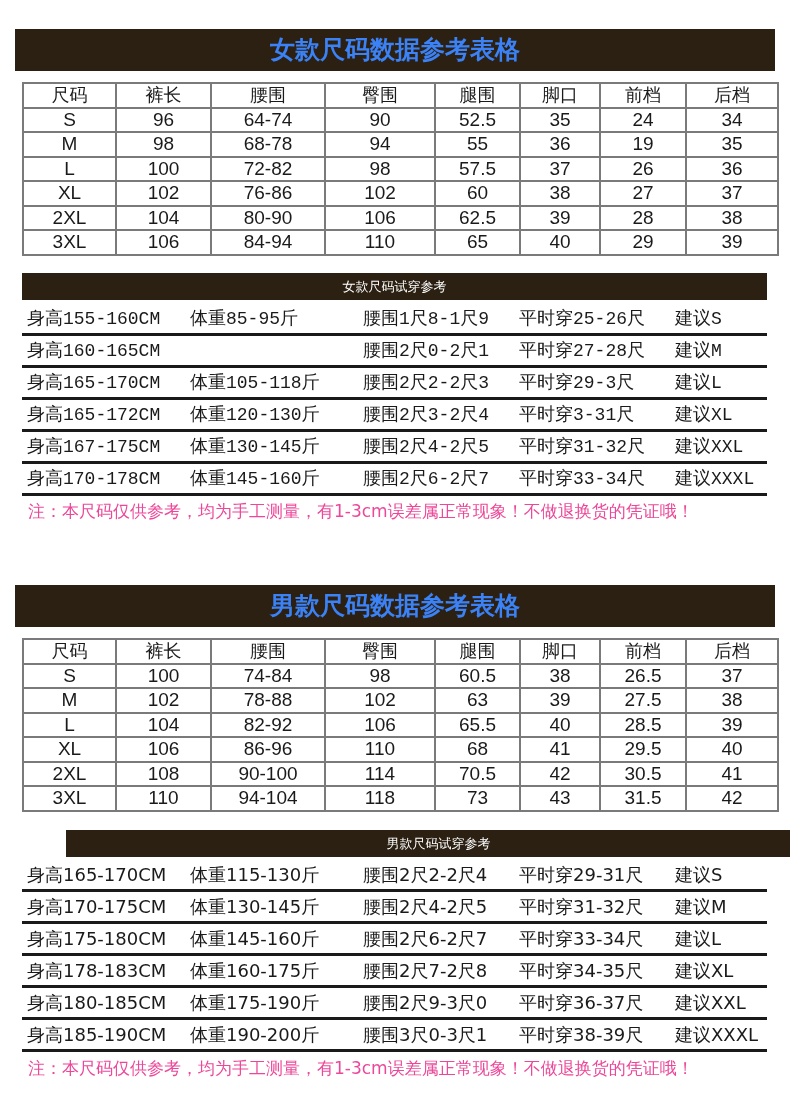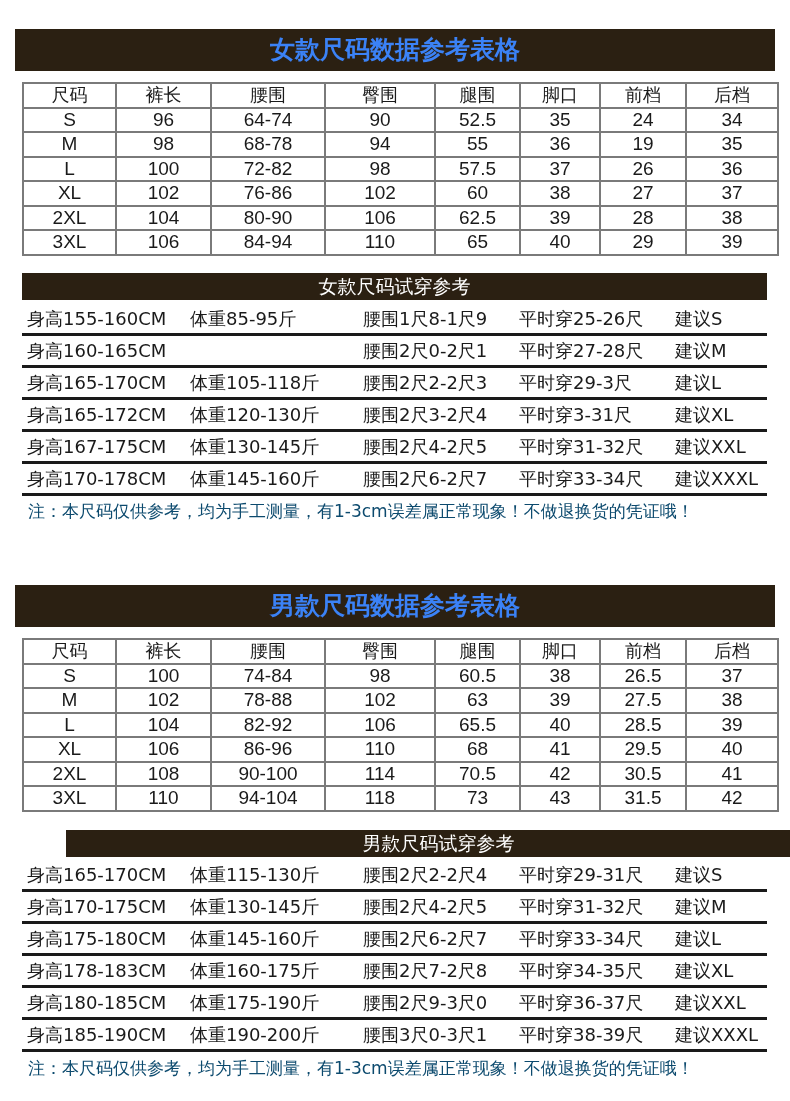--- a/index.html
+++ b/index.html
@@ -51,21 +51,21 @@
       font-family: "DejaVu Sans", sans-serif;
       font-size: 18px;
     }
     .subbanner {
       position: absolute;
       left: 22px;
       width: 745px;
       height: 27px;
       background: #2b2012;
       color: #ffffff;
-      font-size: 19px;
+      font-size: 13px;
       text-align: center;
       line-height: 27px;
     }
     .fit-list {
       position: absolute;
       left: 22px;
       width: 745px;
     }
     .fit-row {
       position: relative;
@@ -81,21 +81,21 @@
     }
     .c-height { left: 5px; }
     .c-weight { left: 168px; }
     .c-waist { left: 341px; }
     .c-usual { left: 497px; }
     .c-suggest { left: 653px; }
     .note {
       position: absolute;
       left: 28px;
       width: 745px;
-      color: #0c4a6e;
+      color: #ec4899;
       font-size: 17px;
       white-space: nowrap;
     }
   </style>
 </head>
 <body>
 
 <div class="banner" style="top:29px;">女款尺码数据参考表格</div>
 
 <table class="size-table" style="top:82px;">
@@ -178,21 +178,21 @@
       <td>65</td>
       <td>40</td>
       <td>29</td>
       <td>39</td>
     </tr>
   </tbody>
 </table>
 
 <div class="subbanner" style="top:273px;">女款尺码试穿参考</div>
 
-<div class="fit-list" style="top:304px;">
+<div class="fit-list" style="top:304px;font-family:Liberation Mono, monospace;">
   <div class="fit-row">
     <span class="c-height">身高155-160CM</span>
     <span class="c-weight">体重85-95斤</span>
     <span class="c-waist">腰围1尺8-1尺9</span>
     <span class="c-usual">平时穿25-26尺</span>
     <span class="c-suggest">建议S</span>
   </div>
   <div class="fit-row">
     <span class="c-height">身高160-165CM</span>
     <span class="c-waist">腰围2尺0-2尺1</span>

